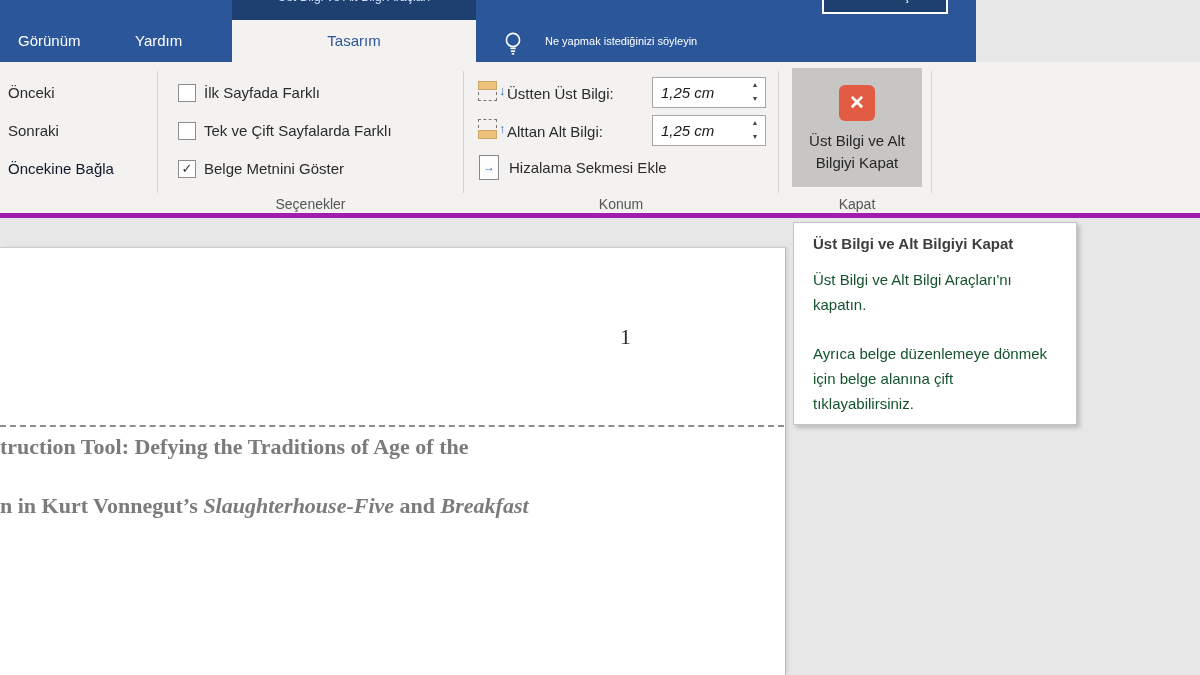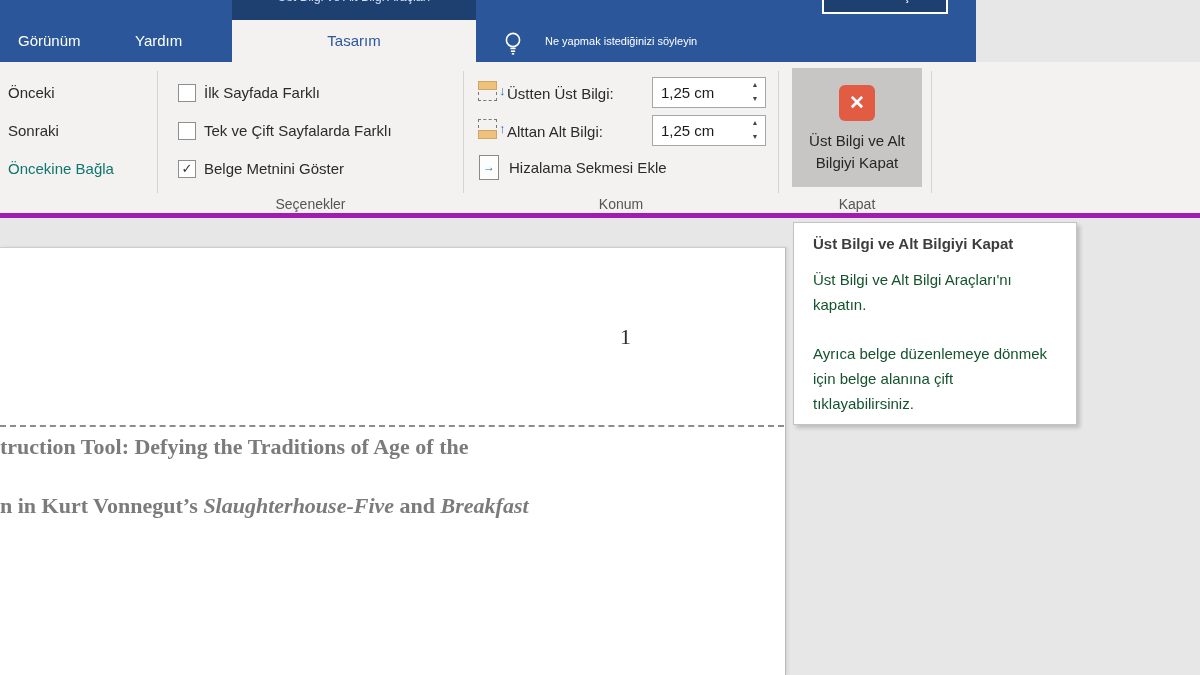--- a/index.html
+++ b/index.html
@@ -21,27 +21,27 @@
   .bulb{position:absolute;left:503px;top:31px;}
   .share{position:absolute;left:1094px;top:20px;height:42px;line-height:42px;color:#86efac;font-size:10px;}
   .share-icon{position:absolute;left:1066px;top:32px;}
 
   
   .ribbon{position:absolute;left:0;top:62px;width:1200px;height:156px;background:#f3f2f1;
           border-bottom:5px solid #a21caf;box-sizing:border-box;}
   .vdiv{position:absolute;top:9px;height:122px;width:1px;background:#d6d4d2;}
   .grouplabel{position:absolute;top:134px;height:18px;font-size:14px;color:#555;text-align:center;}
   .navitem{position:absolute;left:8px;font-size:15px;color:#2b2b2b;height:20px;line-height:20px;}
-  .navitem.disabled{color:#0f766e;}
+  .navitem.disabled{color:#0f172a;}
   .cbrow{position:absolute;left:178px;height:20px;}
   .cbbox{position:absolute;left:0;top:1px;width:16px;height:16px;background:#fff;border:1px solid #8e8e8e;
          font-size:13px;line-height:16px;text-align:center;color:#333;}
   .cblabel{position:absolute;left:26px;top:0;font-size:15px;color:#2b2b2b;white-space:nowrap;line-height:20px;}
   .spinlabel{position:absolute;left:507px;font-size:15px;color:#2b2b2b;white-space:nowrap;line-height:20px;text-align:center;}
-  .spinbox{position:absolute;left:652px;width:112px;height:29px;background:#fff;border:1px solid #a6a6a6;}
+  .spinbox{position:absolute;left:652px;width:112px;height:29px;background:#fff;border:1px solid #a6a6a6;font-style:italic;}
   .spinval{position:absolute;left:8px;top:0;height:29px;line-height:29px;font-size:15px;color:#1a1a1a;}
   .spinarrows{position:absolute;right:2px;top:0;width:16px;height:29px;}
   .spinarrows div{height:14px;font-size:7px;line-height:14px;text-align:center;color:#444;cursor:default;}
   .icon26{position:absolute;left:477px;width:28px;height:26px;}
   .hdr-bar{position:absolute;left:1px;width:19px;height:9px;background:#efc27b;border:1px solid #c9a766;box-sizing:border-box;}
   .hdr-dash{position:absolute;left:1px;width:19px;height:9px;border:1px dashed #777;box-sizing:border-box;}
   .blue-arrow{position:absolute;left:22px;top:4px;font-size:13px;font-weight:bold;color:#2e6db6;line-height:16px;}
   .page-icon{position:absolute;left:479px;width:20px;height:25px;background:#fdfdfd;border:1px solid #8a8a8a;
              box-sizing:border-box;text-align:center;}
   .page-icon span{font-size:12px;font-weight:bold;color:#2e6db6;line-height:23px;}

